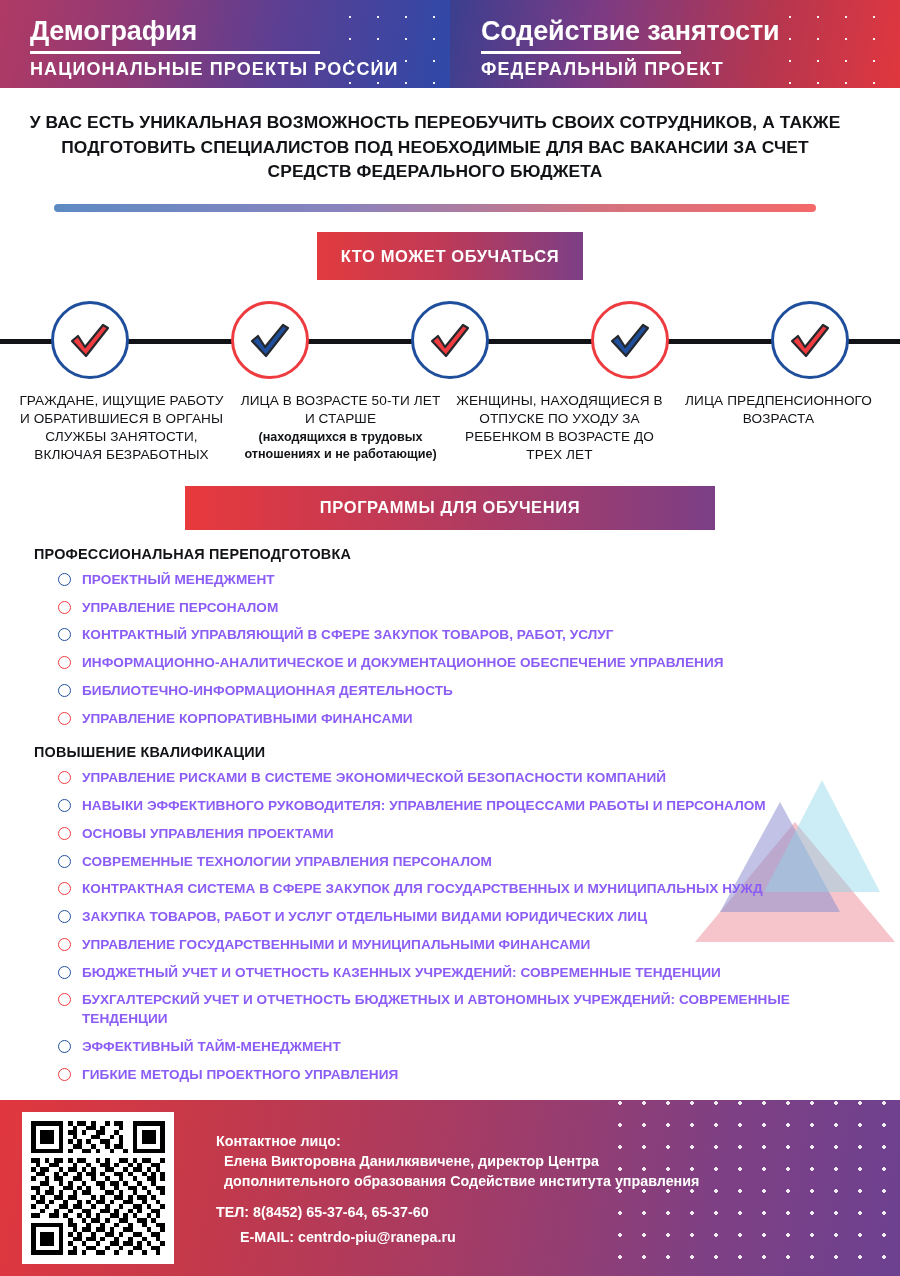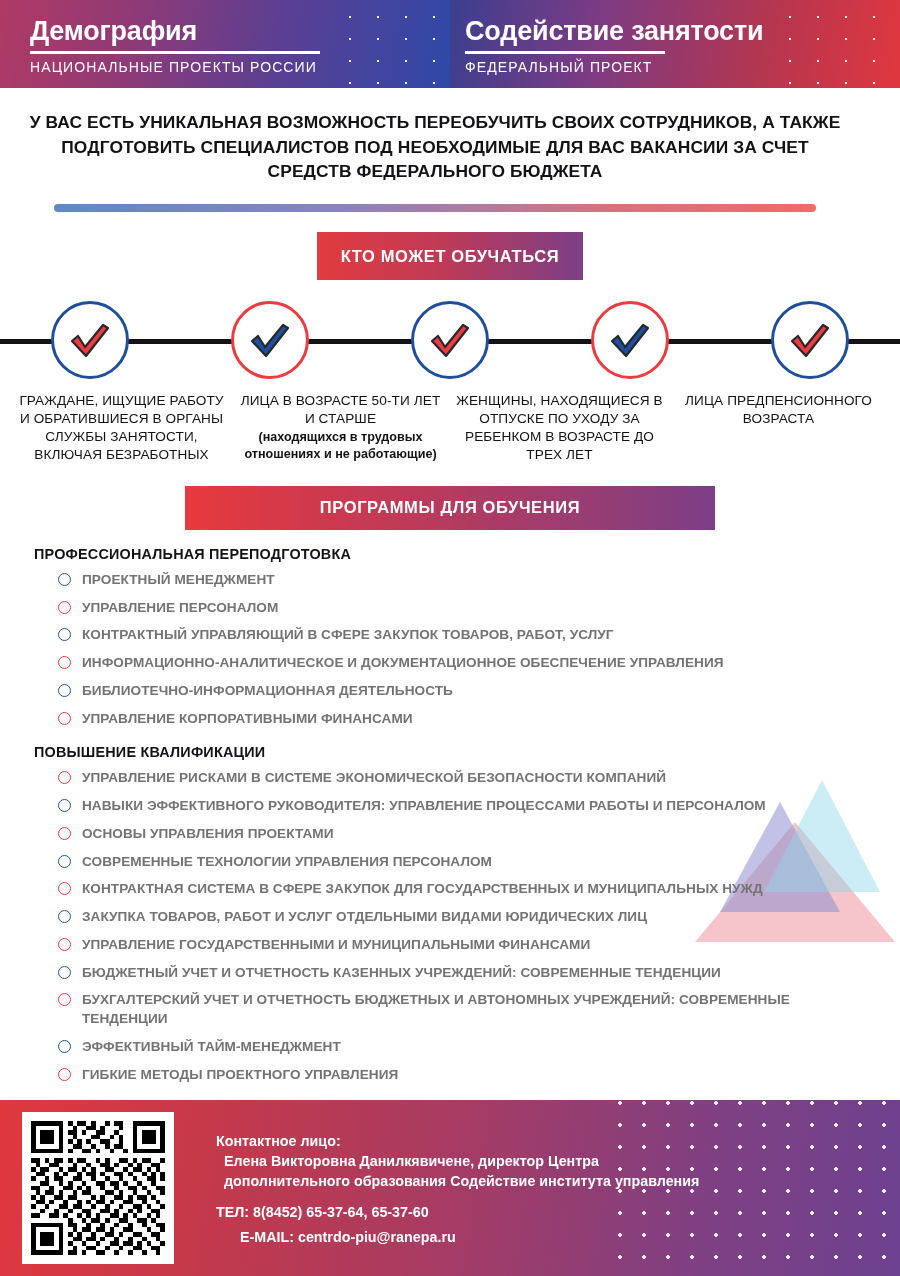--- a/index.html
+++ b/index.html
@@ -52,38 +52,38 @@
     pointer-events: none;
   }
   .hdr-dots.left { right: 0; width: 120px; }
   .hdr-dots.right { right: 0; width: 130px; }
   .hdr-text {
     position: absolute;
     left: 30px;
     top: 18px;
     color: #ffffff;
   }
-  .header-right .hdr-text { left: 15px; }
+  .header-right .hdr-text { left: 31px; }
   .hdr-title {
     font-size: 27px;
     font-weight: bold;
     letter-spacing: -0.2px;
     line-height: 1;
     white-space: nowrap;
   }
   .hdr-rule {
     height: 3px;
     background: #ffffff;
     margin: 6px 0 5px 0;
   }
   .header-left .hdr-rule { width: 290px; }
   .header-right .hdr-rule { width: 200px; }
   .hdr-sub {
-    font-size: 14px;
-    font-weight: normal;
+    font-size: 18px;
+    font-weight: bold;
     letter-spacing: 1.1px;
     white-space: nowrap;
   }
 
   
   .lead-wrap {
     padding: 22px 52px 0 22px;
   }
   .lead {
     text-align: center;
@@ -214,21 +214,21 @@
     height: 13px;
     border-radius: 50%;
     border: 1.8px solid #1f4f9c;
     box-sizing: border-box;
     margin: 2px 11px 0 24px;
   }
   .bullet.red { border-color: #ee3b3f; }
   .prog-text {
     font-size: 13.6px;
     font-weight: bold;
-    color: #737373;
+    color: #8b5cf6;
     line-height: 1.38;
     letter-spacing: 0.05px;
   }
 
   
   .decor {
     position: absolute;
     right: 0;
     top: 770px;
     width: 210px;

